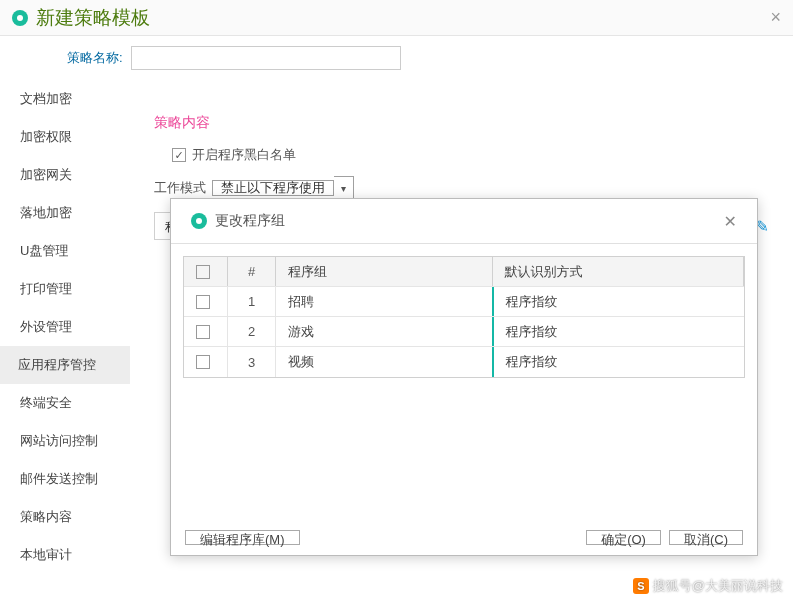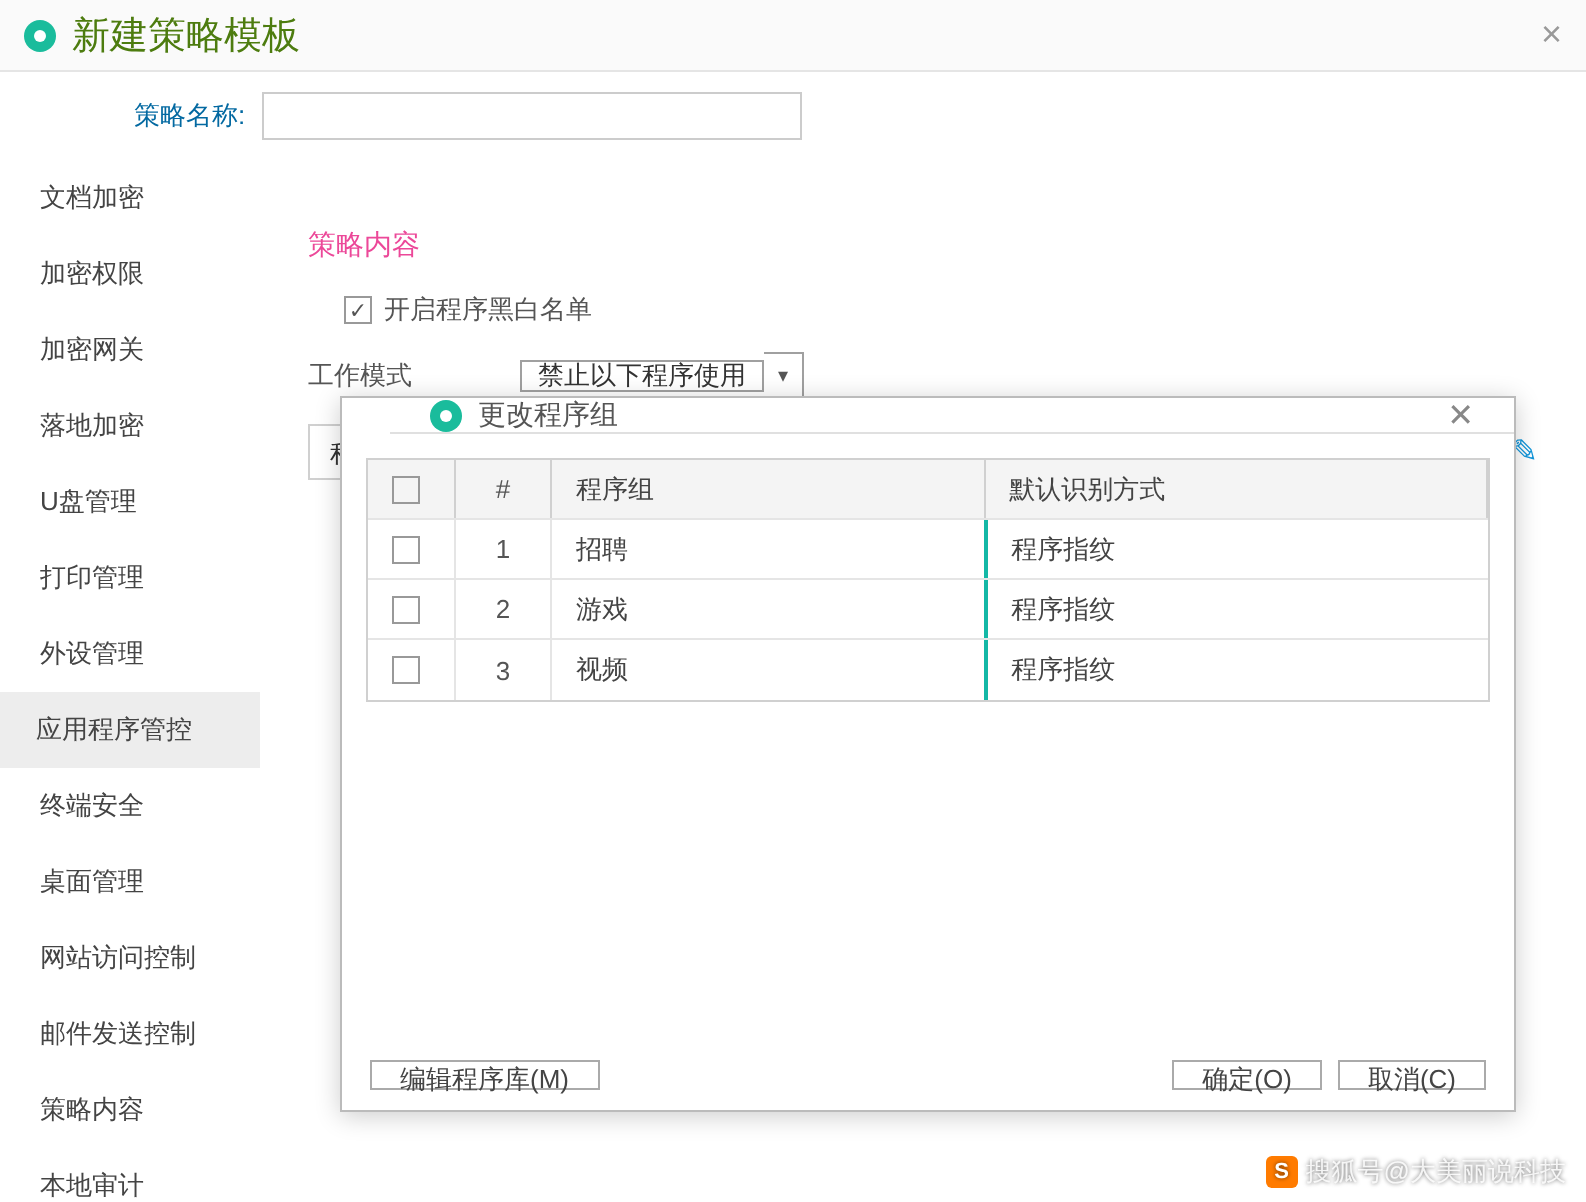--- a/index.html
+++ b/index.html
@@ -16,29 +16,29 @@
 .sidebar { width: 130px; background: #fff; }
 .sidebar .item { padding: 10px 20px; color: #444; cursor: pointer; font-size: 13px; }
 .sidebar .item.active { background: #ededed; padding-left: 18px; }
 .main { flex: 1; padding: 10px 24px; }
 .section-title { color: #ec4899; font-size: 14px; margin-bottom: 14px; margin-top: 24px; }
 .row { display: flex; align-items: center; margin-bottom: 12px; }
 .row .indent { width: 18px; }
 .checkbox { width: 14px; height: 14px; border: 1px solid #999; margin-right: 6px; display: inline-flex; align-items: center; justify-content: center; font-size: 11px; color: #555; }
 .label { color: #555; }
 .select-wrap { display: flex; align-items: center; margin-left: 6px; }
-.select { border: 1px solid #a0a0a0; height: 16px; display: flex; align-items: center; padding: 0 8px; min-width: 110px; margin-left: 48px; }
+.select { border: 1px solid #a0a0a0; height: 16px; display: flex; align-items: center; padding: 0 8px; min-width: 110px; }
 .select-arrow { border: 1px solid #a0a0a0; border-left: none; width: 20px; height: 24px; display: flex; align-items: center; justify-content: center; font-size: 10px; color: #555; }
 .table-header { display: flex; border: 1px solid #d0d0d0; height: 28px; align-items: stretch; }
 .table-header .th { flex: 1; padding: 5px 10px; border-right: 1px solid #d0d0d0; background: #fff; color: #333; }
 .table-header .th:last-child { border-right: none; }
 .edit-icon { color: #1296db; margin-left: 8px; font-size: 16px; cursor: pointer; align-self: center; }
 .bottom-checkbox { display: flex; align-items: center; margin-top: 380px; margin-left: 18px; }
 .modal { position: absolute; left: 170px; top: 198px; width: 588px; height: 358px; background: #fff; border: 1px solid #bbb; box-shadow: 0 2px 12px rgba(0,0,0,0.2); display: flex; flex-direction: column; }
-.modal-header { display: flex; align-items: center; height: 18px; padding: 0 20px; border-bottom: 1px solid #e0e0e0; margin-left: 24px; }
+.modal-header { display: flex; align-items: center; height: 45px; padding: 0 20px; border-bottom: 1px solid #e0e0e0; }
 .modal-header .logo { width: 16px; height: 16px; border-radius: 50%; background: #1abc9c; margin-right: 8px; position: relative; }
 .modal-header .logo::after { content: ""; position: absolute; width: 6px; height: 6px; background: #fff; border-radius: 50%; top: 5px; left: 5px; }
 .modal-header .title { color: #555; font-size: 14px; }
 .modal-header .close { margin-left: auto; font-size: 16px; color: #888; cursor: pointer; }
 .modal-body { flex: 1; padding: 12px; overflow: hidden; }
 .grid { border: 1px solid #d0d0d0; width: 100%; }
 .grid-row { display: flex; border-bottom: 1px solid #e5e5e5; height: 30px; align-items: center; }
 .grid-row:last-child { border-bottom: none; }
 .grid-row.header { background: #f4f4f4; }
 .grid-row .c-cb { width: 44px; display: flex; justify-content: center; border-right: 1px solid #e5e5e5; height: 100%; align-items: center; }
@@ -71,21 +71,20 @@
   <div class="sidebar" id="sidebar">
       <div class="item">文档加密</div>
       <div class="item">加密权限</div>
       <div class="item">加密网关</div>
       <div class="item">落地加密</div>
       <div class="item">U盘管理</div>
       <div class="item">打印管理</div>
       <div class="item">外设管理</div>
       <div class="item active">应用程序管控</div>
       <div class="item">终端安全</div>
-      <div class="item">桌面管理</div>
       <div class="item">网站访问控制</div>
       <div class="item">邮件发送控制</div>
       <div class="item">策略内容</div>
       <div class="item">本地审计</div>
     </div>
 
   <div class="main">
     <div class="section-title">策略内容</div>
 
     <div class="row">

